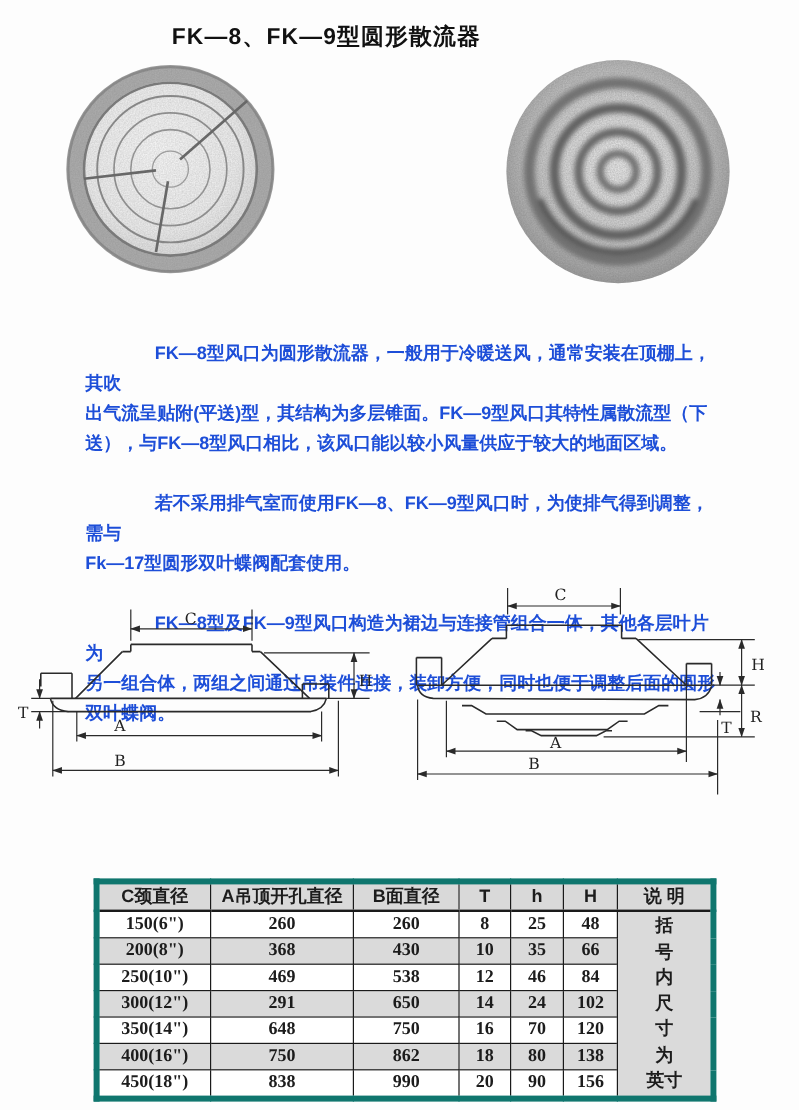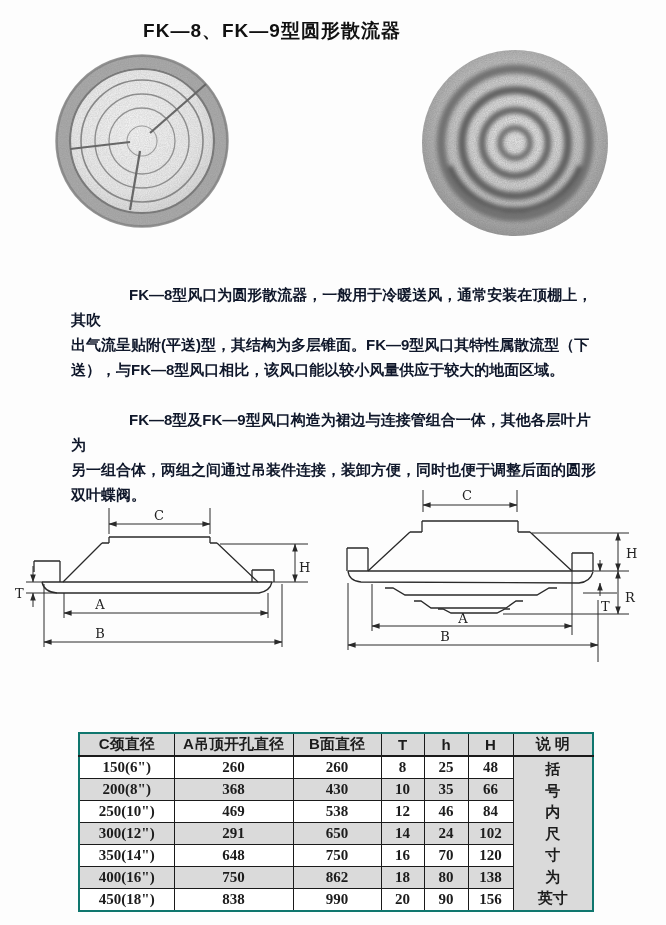--- a/index.html
+++ b/index.html
@@ -5,39 +5,39 @@
   html,body{margin:0;padding:0;background:#e9e9e9;}
   #page{position:relative;width:666px;height:925px;background:#fdfdfd;margin:0 auto;
         font-family:"Liberation Sans","DejaVu Sans",sans-serif;color:#1c1c1c;overflow:hidden;}
   .center-title{position:absolute;left:0;width:544px;text-align:center;
         font-weight:bold;letter-spacing:1px;color:#111;}
   #main-title{top:18px;font-size:19px;}
   #diagram-title{top:459px;font-size:17px;}
   #table-title{top:690px;font-size:17px;}
   #paragraphs{position:absolute;left:71px;top:257px;width:532px;
         font-size:15px;line-height:25px;font-weight:600;white-space:pre-line;
-        text-align:left;color:#0f172a;}
+        text-align:left;color:#1d4ed8;}
   #paragraphs p{margin:0;text-indent:58px;}
   .photo{position:absolute;}
   #photo-left{left:54px;top:52px;}
   #photo-right{left:412px;top:46px;}
   .diag{position:absolute;}
   #diag-left{left:12px;top:496px;}
   #diag-right{left:333px;top:488px;}
   .diag path,.diag line{fill:none;stroke:#2a2a2a;}
   .outline{stroke-width:1.3px;}
   .ref{stroke-width:1px;}
   .dim-label{font-family:"DejaVu Serif","Liberation Serif",serif;font-size:13px;
         fill:#222;stroke:none;}
   #spec-table{position:absolute;left:78px;top:732px;width:514px;
         border-collapse:collapse;table-layout:fixed;
         font-family:"Liberation Serif","DejaVu Serif",serif;}
   #spec-table th,#spec-table td{border:1px solid #1a1a1a;text-align:center;
         vertical-align:middle;padding:0;overflow:hidden;}
-  #spec-table{border:2px solid #0f766e;}
+  #spec-table{border:5px solid #0f766e;}
   #spec-table th{height:21px;background:#d9d9d9;border-bottom-width:2px;
         font-family:"Liberation Sans","DejaVu Sans",sans-serif;
         font-weight:bold;font-size:15px;}
   #spec-table td{height:21px;font-size:15px;font-weight:600;background:#ffffff;}
   #spec-table tbody tr:nth-child(even) td{background:#dadada;}
   #spec-table td.note{background:#dadada !important;
         font-family:"Liberation Sans","DejaVu Sans",sans-serif;
         font-weight:bold;font-size:15px;}
   #spec-table td.note div{line-height:21.5px;}
 </style>
@@ -117,20 +117,22 @@
     </g>
     <g clip-path="url(#clipR)">
         <rect x="0" y="0" width="210" height="196" filter="url(#grain)" opacity="0.8"></rect>
       </g>
   </svg>
 
   <div id="paragraphs">
     <p>FK—8型风口为圆形散流器，一般用于冷暖送风，通常安装在顶棚上，其吹
 出气流呈贴附(平送)型，其结构为多层锥面。FK—9型风口其特性属散流型（下
 送），与FK—8型风口相比，该风口能以较小风量供应于较大的地面区域。</p>
+    <p>若不采用排气室而使用FK—8、FK—9型风口时，为使排气得到调整，需与
+Fk—17型圆形双叶蝶阀配套使用。</p>
     <p>FK—8型及FK—9型风口构造为裙边与连接管组合一体，其他各层叶片为
 另一组合体，两组之间通过吊装件连接，装卸方便，同时也便于调整后面的圆形
 双叶蝶阀。</p>
   </div>
 
 
   <svg id="diag-left" class="diag" width="325" height="166" viewBox="0 0 325 166">
     <g class="outline">
       <path d="M97,41 H198 M97,41 V47 M198,41 V47 M90,47 H97 M198,47 H205"></path>
       <path d="M90,47 L51,86 M205,47 L246,86"></path>

